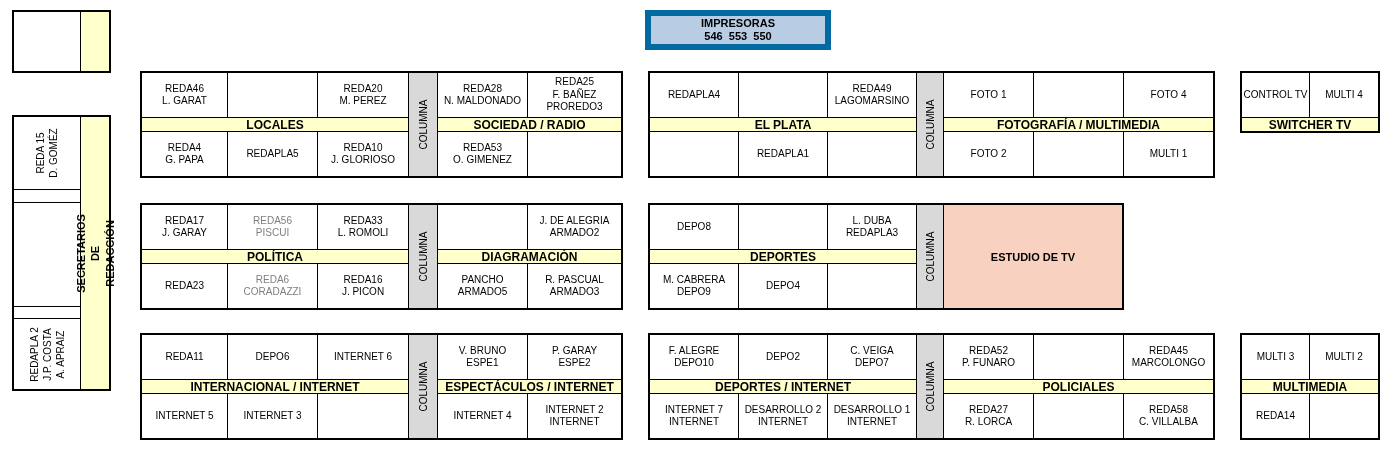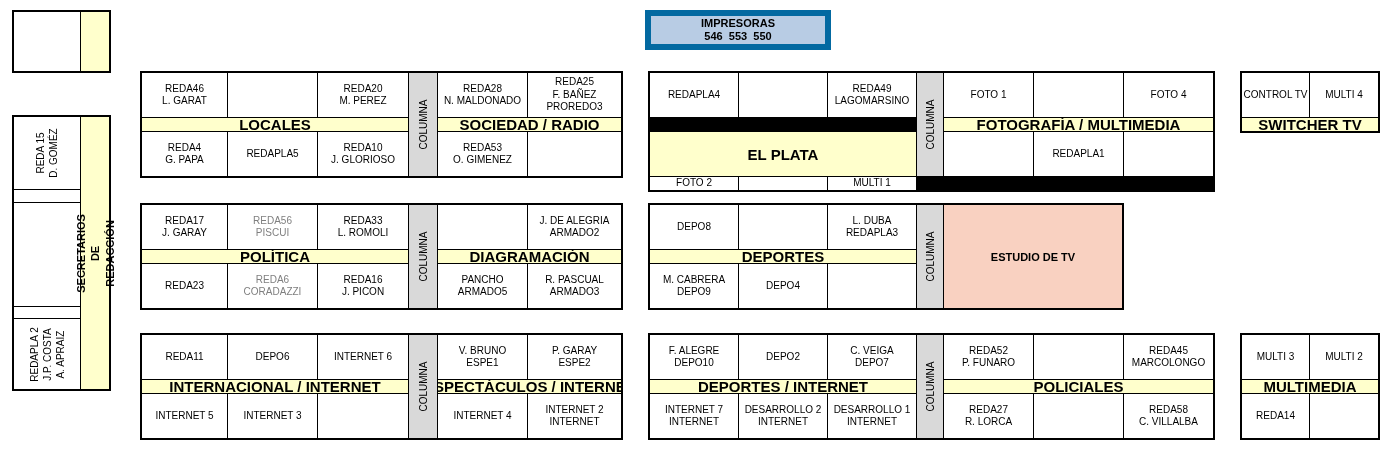--- a/index.html
+++ b/index.html
@@ -7,21 +7,21 @@
     --line:#000000; --muted:#7f7f7f;
   }
   html,body{margin:0;padding:0;background:#fff;}
   #canvas{position:relative;width:1389px;height:450px;background:#fff;
     font-family:"Liberation Sans",sans-serif;color:#000;}
   .block{position:absolute;display:grid;gap:1px;background:var(--line);
     border:2px solid var(--line);}
   .cell{background:#fff;display:flex;align-items:center;justify-content:center;
     text-align:center;font-size:10px;line-height:1.25;white-space:pre-line;overflow:hidden;}
   .band{background:var(--band);display:flex;align-items:center;justify-content:center;
-    font-size:15px;font-weight:bold;text-align:center;white-space:nowrap;overflow:hidden;}
+    font-size:12px;font-weight:bold;text-align:center;white-space:nowrap;overflow:hidden;}
   .colstrip{background:var(--col);grid-column:4;grid-row:1/span 3;
     display:flex;align-items:center;justify-content:center;}
   .vtext{display:block;width:max-content;transform:rotate(-90deg);
     text-align:center;font-size:10px;line-height:1.3;white-space:pre-line;}
   .vbold{font-weight:bold;font-size:11px;}
   .muted{color:var(--muted);}
   
   .ga{grid-template-columns:85px 89px 90px 28px 89px 93px;grid-template-rows:44px 13px 44px;}
   .gb{grid-template-columns:88px 88px 88px 26px 89px 89px 89px;grid-template-rows:44px 13px 44px;}
   .gb2{grid-template-columns:88px 88px 88px 26px 178px;grid-template-rows:44px 13px 44px;}
@@ -105,22 +105,22 @@
     <div class="colstrip">
       <span class="vtext">COLUMNA</span>
     </div>
     <div class="cell">REDAPLA4</div>
     <div class="cell"></div>
     <div class="cell">REDA49
 LAGOMARSINO</div>
     <div class="cell">FOTO 1</div>
     <div class="cell"></div>
     <div class="cell">FOTO 4</div>
+    <div class="band bl3">EL PLATA</div>
     <div class="band br3">FOTOGRAFÍA / MULTIMEDIA</div>
-    <div class="band bl3">EL PLATA</div>
     <div class="cell"></div>
     <div class="cell">REDAPLA1</div>
     <div class="cell"></div>
     <div class="cell">FOTO 2</div>
     <div class="cell"></div>
     <div class="cell">MULTI 1</div>
   </div>
 
   <div class="block gc1" style="left:1240px;top:71px">
     <div class="cell">CONTROL TV</div>

